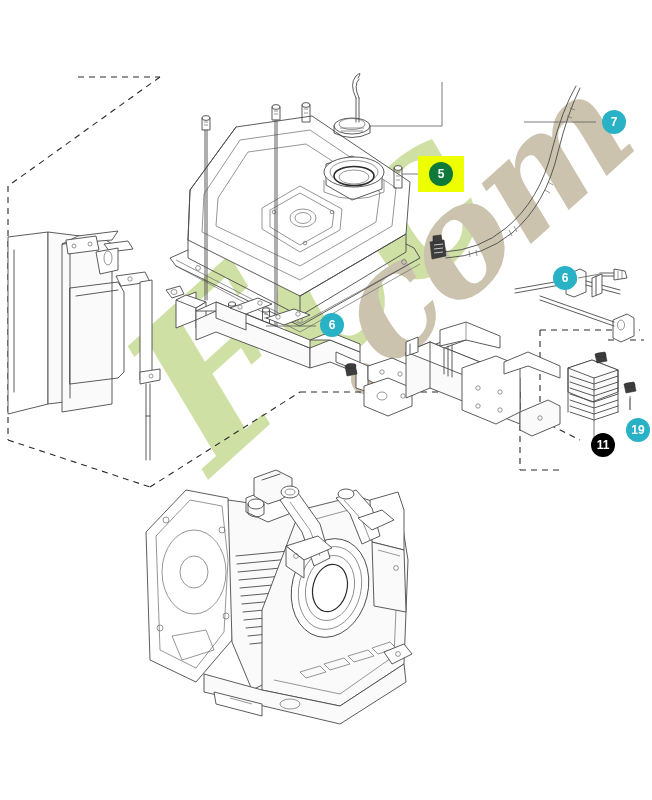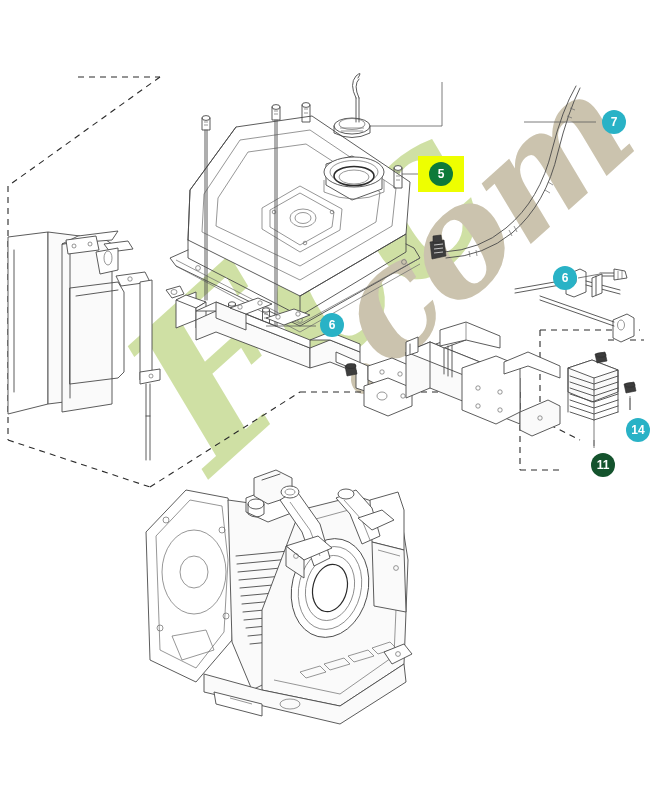--- a/index.html
+++ b/index.html
@@ -447,17 +447,17 @@
     </g>
   </svg>
 
   <div class="highlight-box" id="highlight-box" style="left: 418px; top: 156px; width: 46px; height: 36px; background: rgb(238, 255, 0);"></div>
 
   <div id="callout-container" class="layer">
       <div class="callout teal" style="left: 602px; top: 110px; background: rgb(41, 178, 198);">7</div>
       <div class="callout green" style="left: 429px; top: 162px; background: rgb(13, 122, 57);">5</div>
       <div class="callout teal" style="left: 553px; top: 266px; background: rgb(41, 178, 198);">6</div>
       <div class="callout teal" style="left: 320px; top: 313px; background: rgb(41, 178, 198);">6</div>
-      <div class="callout teal" style="left: 626px; top: 418px; background: rgb(41, 178, 198);">14</div>
-      <div class="callout teal" style="left: 591px; top: 453px; background: #14532d;">11</div>
+      <div class="callout teal" style="left: 626px; top: 418px; background: rgb(41, 178, 198);">19</div>
+      <div class="callout teal" style="left: 591px; top: 433px; background: #000000;">11</div>
     </div>
 
 </div>
 
 </body></html>

